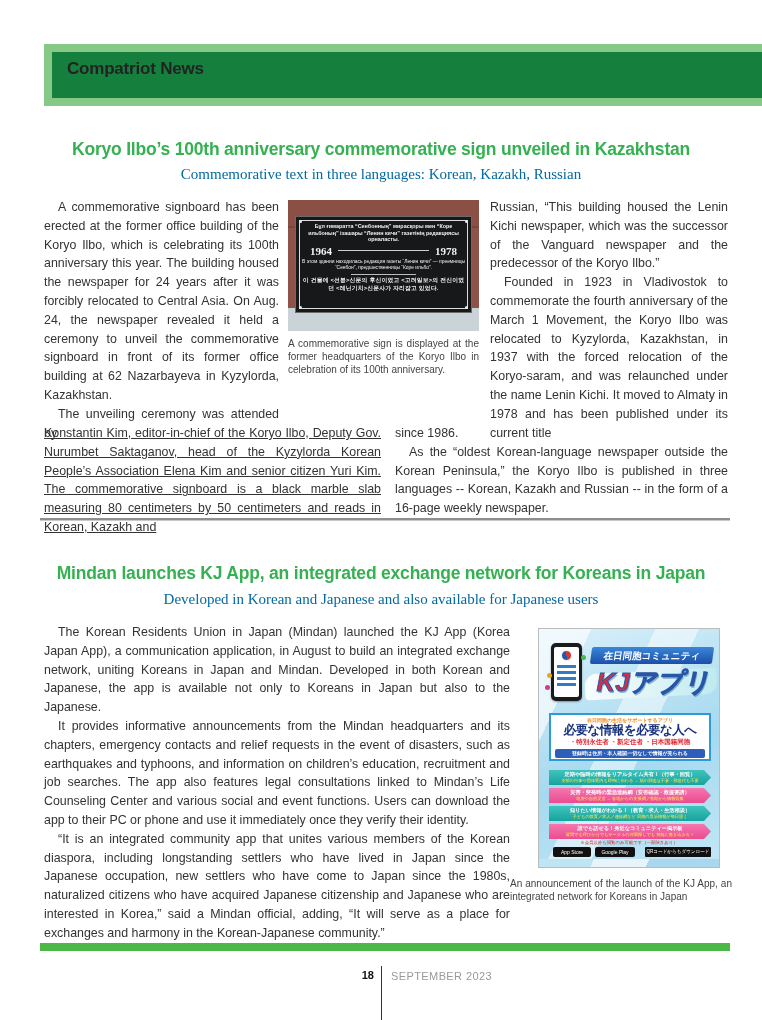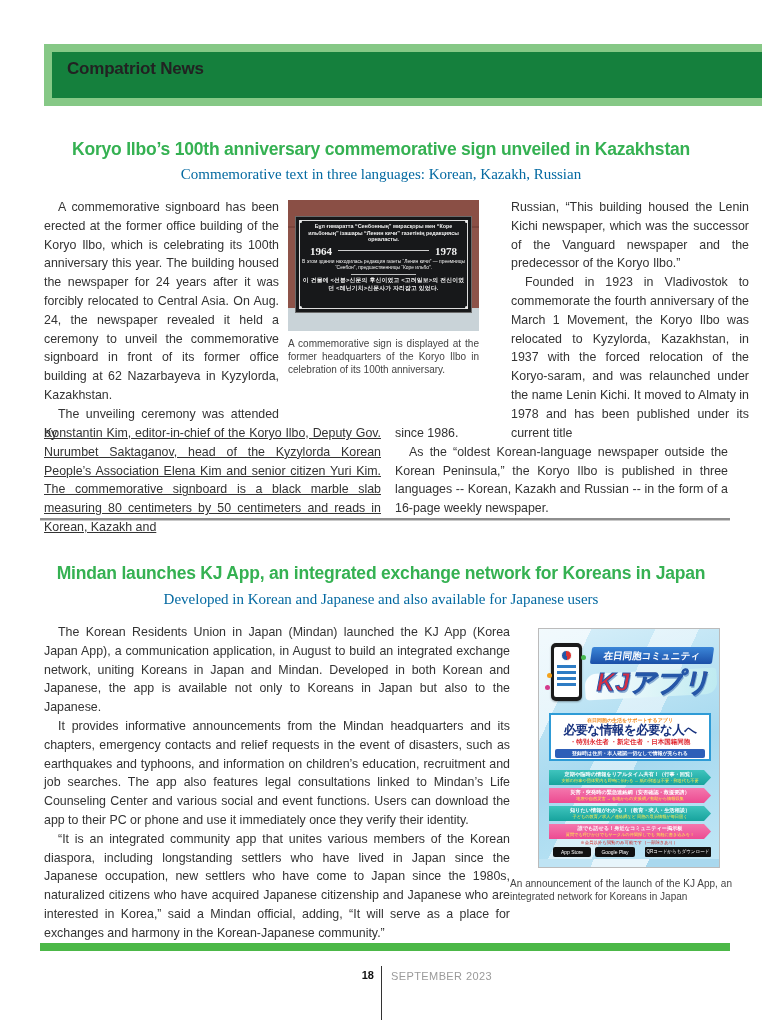--- a/index.html
+++ b/index.html
@@ -29,21 +29,21 @@
     font-family:"Liberation Serif", serif; font-size:15px; color:#0369a1;
   }
   #a1-title { top:139px; }
   #a1-sub   { top:166px; }
   #a2-title { top:563px; }
   #a2-sub   { top:591px; }
   
   .body-text { font-size:12.4px; line-height:18.8px; text-align:justify; color:#333; }
   .body-text p.ind { text-indent:14px; }
   #a1-col1      { position:absolute; left:44px;  top:198px; width:235px; }
-  #a1-col3      { position:absolute; left:511px; top:198px; width:238px; }
+  #a1-col3      { position:absolute; left:490px; top:198px; width:238px; }
   #a1-leftwide  { position:absolute; left:44px;  top:424px; width:337px;text-decoration:underline; }
   #a1-rightwide { position:absolute; left:395px; top:424px; width:333px; }
   #a2-body      { position:absolute; left:44px;  top:623px; width:466px; }
   
   #plaque-photo {
     position:absolute; left:288px; top:200px; width:191px; height:131px;
     background:
       linear-gradient(#8a4f45 0 26px, #7c453c 26px 28px, #8d5349 28px 108px, #c9d3d8 108px 131px);
   }
   .plaque {

